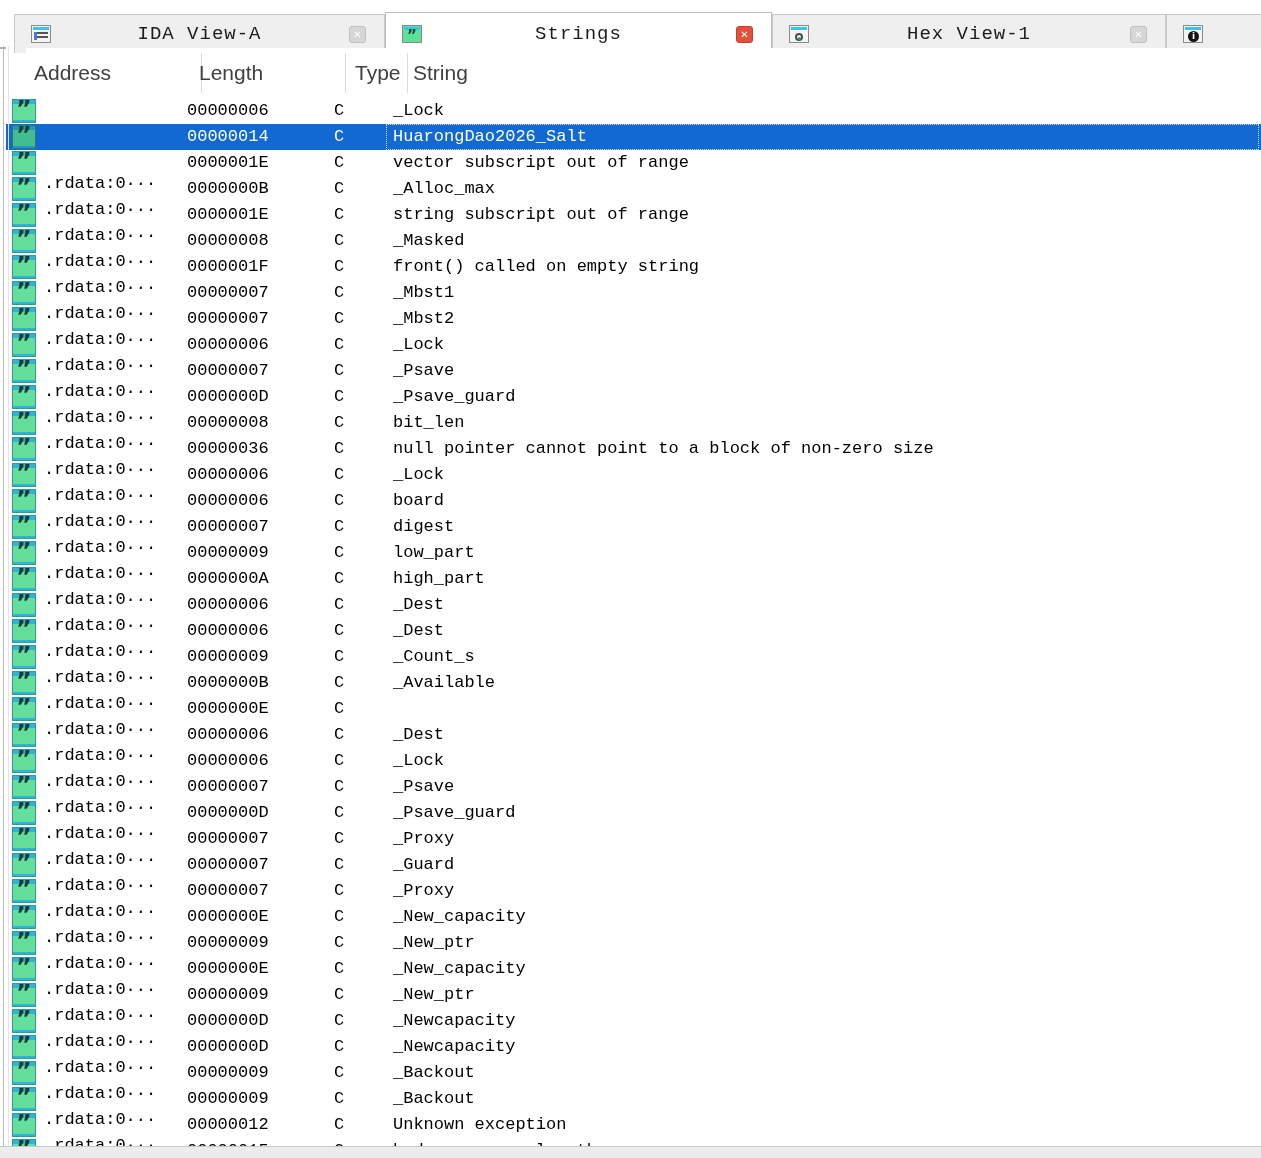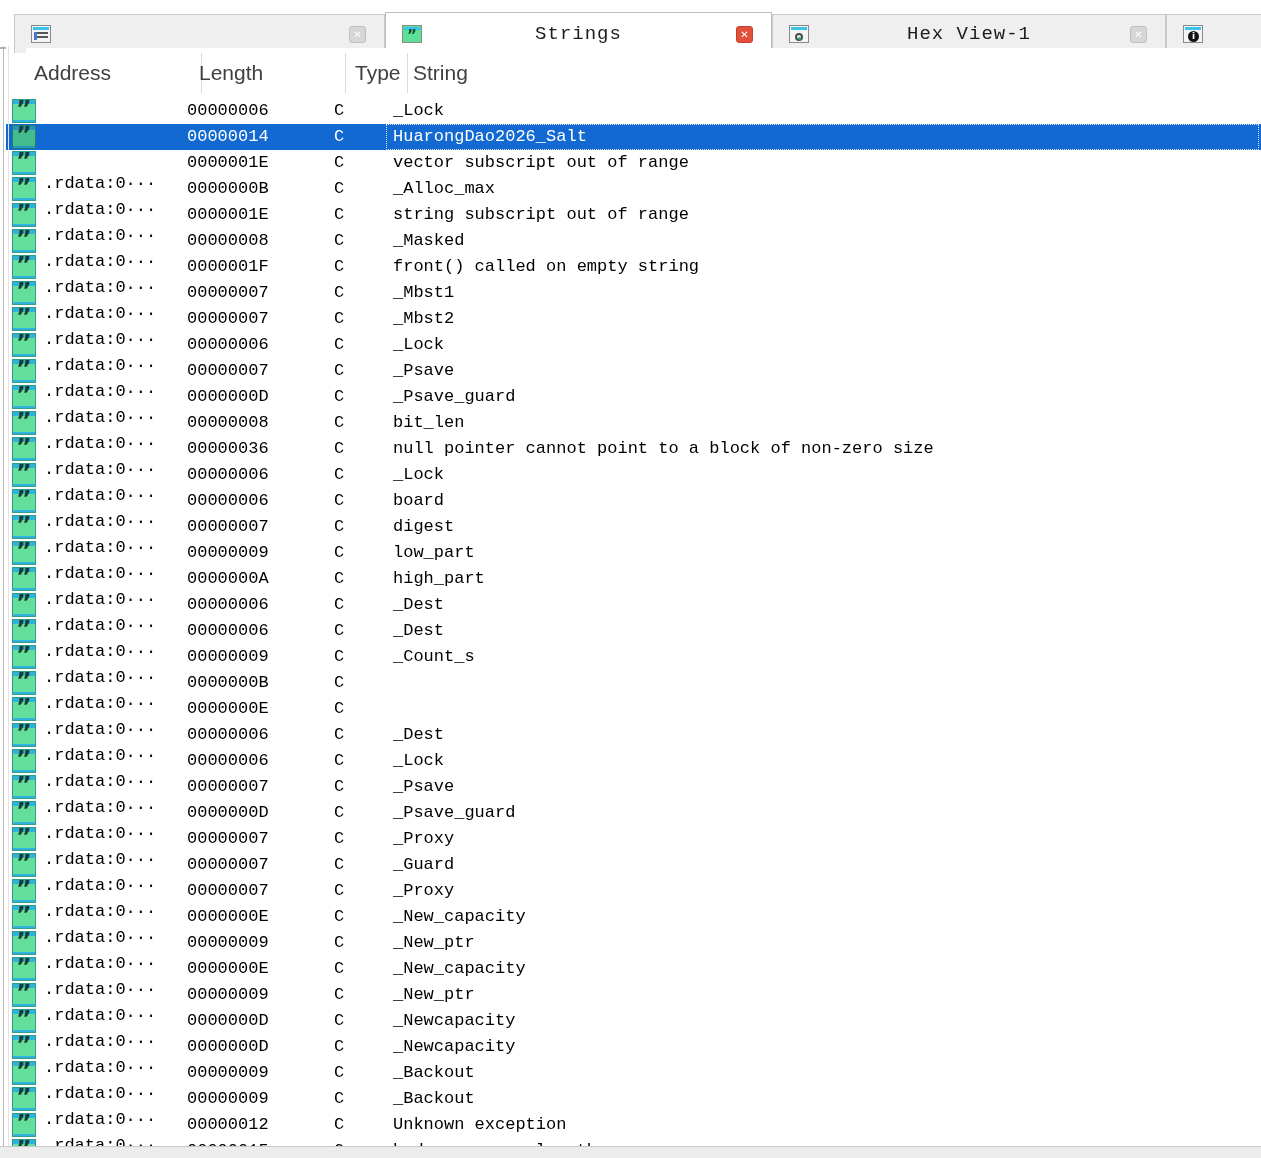--- a/index.html
+++ b/index.html
@@ -95,20 +95,21 @@
 <body>
 
 <div class="tabs-underline"></div>
 
 <div class="tabbar">
   <div class="tab">
     <span class="win-ic ic-disasm">
         <span class="bar"></span>
         <span class="body"></span>
       </span>
+    <span class="tab-label">IDA View-A</span>
     <span class="tab-close">✕</span>
   </div>
   <div class="tab active">
     <span class="win-ic ic-strings">
         <span class="bar"></span>
         <span class="q">”</span>
       </span>
     <span class="tab-label">Strings</span>
     <span class="tab-close">✕</span>
   </div>
@@ -360,20 +361,21 @@
     <span class="cell-str">_Count_s</span>
   </div>
 
   <div class="row">
     <span class="cell-icon">
         <span class="q">”</span>
       </span>
     <span class="cell-addr">.rdata:0···</span>
     <span class="cell-len">0000000B</span>
     <span class="cell-type">C</span>
+    <span class="cell-str">_Available</span>
   </div>
 
   <div class="row">
     <span class="cell-icon">
         <span class="q">”</span>
       </span>
     <span class="cell-addr">.rdata:0···</span>
     <span class="cell-len">0000000E</span>
     <span class="cell-type">C</span>
   </div>

